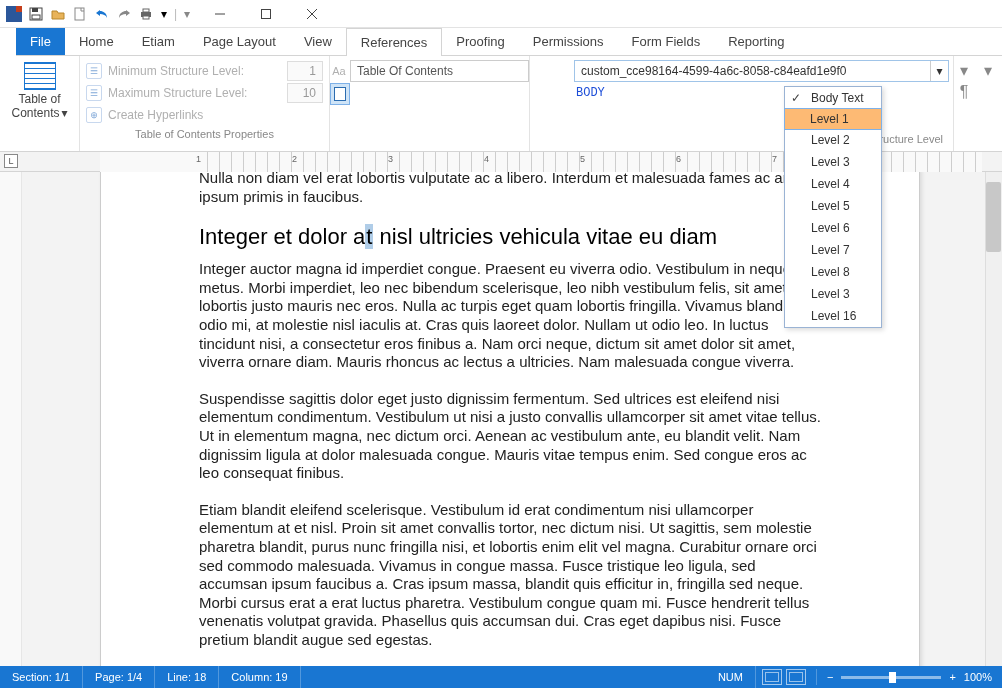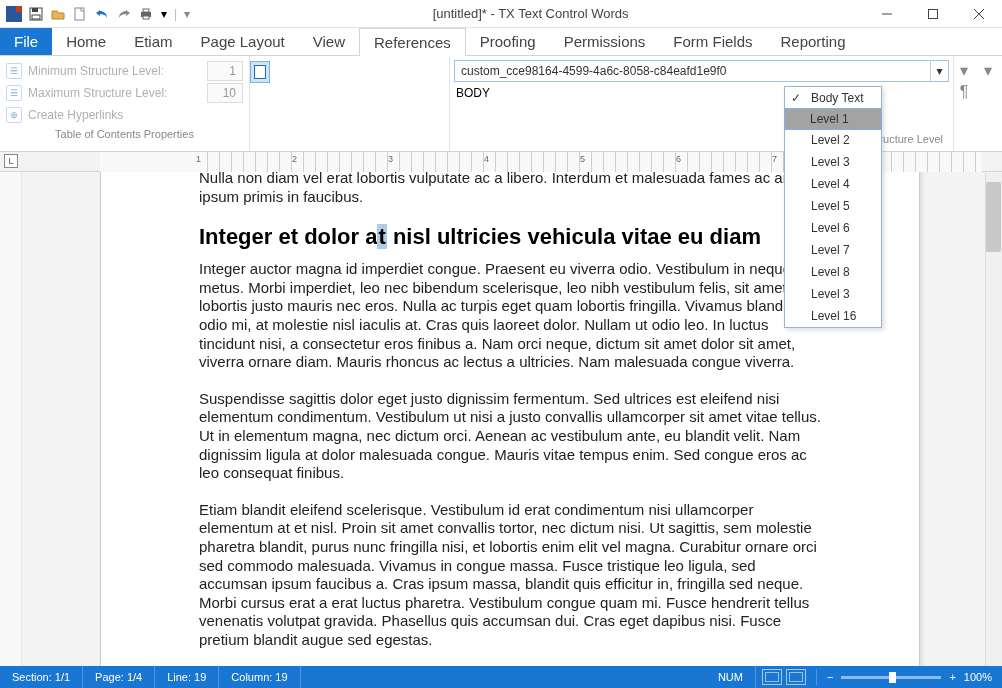--- a/index.html
+++ b/index.html
@@ -10,21 +10,21 @@
 .titlebar .qat { display: flex; align-items: center; gap: 6px; padding: 0 6px; }
 .titlebar .qat .qicon { width: 16px; height: 16px; display: flex; align-items: center; justify-content: center; }
 .titlebar .title-center { flex: 1; text-align: center; color: #444; font-size: 13px; }
 .titlebar .win-ctrl { display: flex; }
 .titlebar .win-ctrl div { width: 46px; height: 28px; display: flex; align-items: center; justify-content: center; color: #444; }
 .titlebar .logo { width:16px; height:16px; background:#2b579a; position:relative; }
 .titlebar .logo::before { content:''; position:absolute; right:0; top:0; width:6px; height:6px; background:#c43e1c; }
 .titlebar .logo::after { content:''; position:absolute; right:0; bottom:0; width:6px; height:4px; background:#2b579a; }
 
 
-.menutabs { height: 28px; display:flex; align-items:stretch; border-bottom:1px solid #d4d4d4; font-size:15px; }
+.menutabs { height: 28px; display:flex; align-items:stretch; border-bottom:1px solid #d4d4d4; font-size:13px;margin-left:16px; }
 .menutabs .tab { padding: 0 14px; display:flex; align-items:center; color:#444; }
 .menutabs .tab.file { background:#1976d2; color:#fff; }
 .menutabs .tab.active { border-top:1px solid #d4d4d4; border-left:1px solid #d4d4d4; border-right:1px solid #d4d4d4; background:#fff; margin-bottom:-1px; }
 
 
 .ribbon { height: 96px; background:#fff; display:flex; border-bottom:1px solid #d4d4d4; position:relative; }
 .ribbon .group { border-right:1px solid #e3e3e3; display:flex; flex-direction:column; position:relative; }
 .ribbon .group .group-label { text-align:center; font-size:11px; color:#888; padding:2px 0; }
 .ribbon .toc-group { width:80px; align-items:center; justify-content:flex-start; padding-top:6px; }
 .ribbon .toc-icon { width:32px; height:28px; border:1px solid #1976d2; background: repeating-linear-gradient(#1976d2,#1976d2 1px,#fff 1px,#fff 5px); margin-bottom:2px;}
@@ -36,41 +36,41 @@
 .ribbon .props-row .picon { width:16px; height:16px; border:1px solid #c8d8ee; display:flex; align-items:center; justify-content:center; color:#80a8d8; font-size:9px; border-radius:2px; }
 .ribbon .props-row .num-box { width:36px; height:20px; border:1px solid #ddd; background:#fafafa; text-align:right; padding-right:6px; color:#999; font-size:12px; line-height:18px; }
 
 .ribbon .title-group { flex:0 0 200px; padding:4px 0; }
 .ribbon .title-group .row { display:flex; align-items:center; height:22px; gap:2px; }
 .ribbon .title-group .aa { width:18px; color:#b0b0b0; text-align:center; font-size:11px; }
 .ribbon .title-group input { flex:1; height:22px; border:1px solid #ccc; padding:0 6px; font-size:12px; color:#555; background:#fff; }
 .ribbon .title-group .upd-btn { width:20px; height:22px; border:1px solid #7eb1e8; background:#cfe4f7; margin-top:2px; display:flex; align-items:center; justify-content:center; }
 .ribbon .title-group .upd-btn .inner { width:12px; height:14px; border:1px solid #2b6cb0; background:#fff; }
 
-.ribbon .para-group { flex:1; padding:4px 4px; position:relative; }
+.ribbon .para-group { flex:1; padding:4px 4px; position:relative;margin-left:40px; }
 .ribbon .para-group .row { display:flex; align-items:center; height:22px; gap:4px; }
 .ribbon .para-group .style-dd {
   flex:1; height:22px; border:1px solid #a0c4e8; background:#fff;
   display:flex; align-items:center; padding:0 6px; font-size:12px; color:#333;
   position:relative;
 }
 .ribbon .para-group .style-dd .dd-btn { position:absolute; right:0; top:0; width:18px; height:100%; border-left:1px solid #ccc; display:flex; align-items:center; justify-content:center; }
-.ribbon .para-group .body-label { font-size:12px; color:#000000; padding-left:2px; }
+.ribbon .para-group .body-label { font-size:12px; color:#1d4ed8; padding-left:2px;font-family:Liberation Mono, monospace; }
 .ribbon .tiny-col { width:24px; display:flex; flex-direction:column; padding-top:4px; gap:2px; }
 .ribbon .tiny-col .tiny { width:20px; height:20px; display:flex; align-items:center; justify-content:center; color:#888; border:1px solid transparent; }
 
 
 .level-dd {
   position:absolute; left:784px; top:86px; width:98px;
   border:1px solid #9ab3d4; background:#fff; z-index:10;
   box-shadow: 2px 2px 5px rgba(0,0,0,0.15);
 }
 .level-dd .opt { height:22px; display:flex; align-items:center; font-size:12px; color:#333; padding-left:26px; position:relative; }
 .level-dd .opt .chk { position:absolute; left:6px; color:#444; }
-.level-dd .opt.hi { background:#a3a3a3; border:1px solid #7eb1e8; margin:-1px; padding-left:25px; }
+.level-dd .opt.hi { background:#fdba74; border:1px solid #7eb1e8; margin:-1px; padding-left:25px; }
 
 
 .ruler-row { height:20px; background:#f3f3f3; border-bottom:1px solid #d4d4d4; position:relative; }
 .ruler-row .lmarker { position:absolute; left:4px; top:2px; width:14px; height:14px; border:1px solid #888; background:#fff; font-size:9px; display:flex; align-items:center; justify-content:center; color:#555; }
 .ruler-row .hruler {
   position:absolute; left:100px; right:20px; top:0; height:20px;
   background: #f9f9f9;
 }
 .ruler-row .hruler .ticks { position:absolute; left:96px; right:0; height:100%;
   background: repeating-linear-gradient(90deg, transparent, transparent 11px, #aaa 11px, #aaa 12px);
@@ -78,21 +78,21 @@
 }
 .ruler-row .hruler .nums { position:absolute; left:96px; top:2px; font-size:9px; color:#666; display:flex; }
 .ruler-row .hruler .nums span { display:inline-block; width:96px; text-align:left; }
 
 
 .docarea { position:relative; height: calc(688px - 28px - 28px - 96px - 20px - 22px); background:#f3f3f3; display:flex; }
 .docarea .vruler { width:22px; background:#f9f9f9; border-right:1px solid #e6e6e6; }
 .docarea .page-holder { flex:1; overflow:hidden; position:relative; }
 .docarea .page { position:absolute; left:78px; top:-4px; width:820px; background:#fff; border:1px solid #ccc; box-shadow:2px 2px 4px rgba(0,0,0,0.1); padding:0 98px; }
 .docarea .page p { font-family: Arial, sans-serif; font-size:15px; color:#222; line-height:1.24; margin-bottom:18px; }
-.docarea .page h2 { font-family: Arial, sans-serif; font-size:22px; font-weight:700; color:#000; margin:6px 0 10px; }
+.docarea .page h2 { font-family: Arial, sans-serif; font-size:22px; font-weight:400; color:#000; margin:6px 0 10px; }
 .docarea .page h2 .cursor-mark { background:#b0cde8; padding:0 1px;}
 .docarea .scroll-track { position:absolute; right:0; top:0; width:17px; height:100%; background:#f0f0f0; border-left:1px solid #ddd;}
 .docarea .scroll-thumb { position:absolute; right:1px; top:10px; width:15px; height:70px; background:#c8c8c8; border-radius:2px;}
 
 
 .statusbar { height:22px; background:#1976d2; color:#fff; display:flex; align-items:center; font-size:11px; }
 .statusbar .cell { padding:0 12px; border-right:1px solid rgba(255,255,255,0.25); height:100%; display:flex; align-items:center; }
 .statusbar .spacer { flex:1; }
 .statusbar .zoom { display:flex; align-items:center; gap:8px; padding:0 10px; }
 .statusbar .zoom .slider { width:100px; height:3px; background:rgba(255,255,255,0.5); position:relative; }
@@ -140,21 +140,20 @@
         <svg width="14" height="14" viewBox="0 0 14 14">
           <rect x="2" y="5" width="10" height="5" fill="#666"></rect>
           <rect x="4" y="2" width="6" height="3" fill="#fff" stroke="#666"></rect>
           <rect x="4" y="9" width="6" height="3" fill="#fff" stroke="#666"></rect>
         </svg>
       </span>
     <span class="qicon" style="width:8px;">▾</span>
     <span style="color:#bbb;">|</span>
     <span class="qicon" style="width:8px;color:#888;">▾</span>
   </div>
-  <div class="title-center">[untitled]* - TX Text Control Words</div>
   <div class="win-ctrl">
     <div>
         <svg width="10" height="10">
           <line x1="0" y1="5" x2="10" y2="5" stroke="#444" stroke-width="1"></line>
         </svg>
       </div>
     <div>
         <svg width="10" height="10">
           <rect x="0.5" y="0.5" width="9" height="9" fill="none" stroke="#444"></rect>
         </svg>
@@ -175,40 +174,49 @@
   <div class="tab">Page Layout</div>
   <div class="tab">View</div>
   <div class="tab active">References</div>
   <div class="tab">Proofing</div>
   <div class="tab">Permissions</div>
   <div class="tab">Form Fields</div>
   <div class="tab">Reporting</div>
 </div>
 
 <div class="ribbon">
+  <div class="group toc-group">
+    <div class="toc-icon"></div>
+    <div class="toc-label">Table of</div>
+    <div class="toc-label"><span>Contents</span><span class="dd-ar">▾</span></div>
+  </div>
 
   <div class="group props-group">
     <div class="props-row">
       <span class="picon">☰</span>
       <span style="flex:1">Minimum Structure Level:</span>
       <span class="num-box">1</span>
     </div>
     <div class="props-row">
       <span class="picon">☰</span>
       <span style="flex:1">Maximum Structure Level:</span>
       <span class="num-box">10</span>
     </div>
     <div class="props-row">
       <span class="picon">⊕</span>
       <span>Create Hyperlinks</span>
     </div>
     <div class="group-label">Table of Contents Properties</div>
   </div>
 
   <div class="group title-group">
+    <div class="row">
+      <span class="aa">Aa</span>
+      <input value="Table Of Contents" style="">
+    </div>
     <div class="row">
       <div class="upd-btn">
           <div class="inner"></div>
         </div>
     </div>
   </div>
 
   <div class="group para-group">
     <div class="row">
       <div class="style-dd">
@@ -297,21 +305,21 @@
     </div>
   </div>
   <div class="scroll-track">
     <div class="scroll-thumb"></div>
   </div>
 </div>
 
 <div class="statusbar">
   <div class="cell">Section: 1/1</div>
   <div class="cell">Page: 1/4</div>
-  <div class="cell">Line: 19</div>
+  <div class="cell">Line: 18</div>
   <div class="cell">Column: 19</div>
   <div class="spacer"></div>
   <div class="cell">NUM</div>
   <div style="border-right:1px solid rgba(255,255,255,0.25);padding:0 6px;display:flex;align-items:center;">
     <div class="viewbtn"></div>
     <div class="viewbtn"></div>
   </div>
   <div class="zoom">
     <span>−</span>
     <div class="slider">

